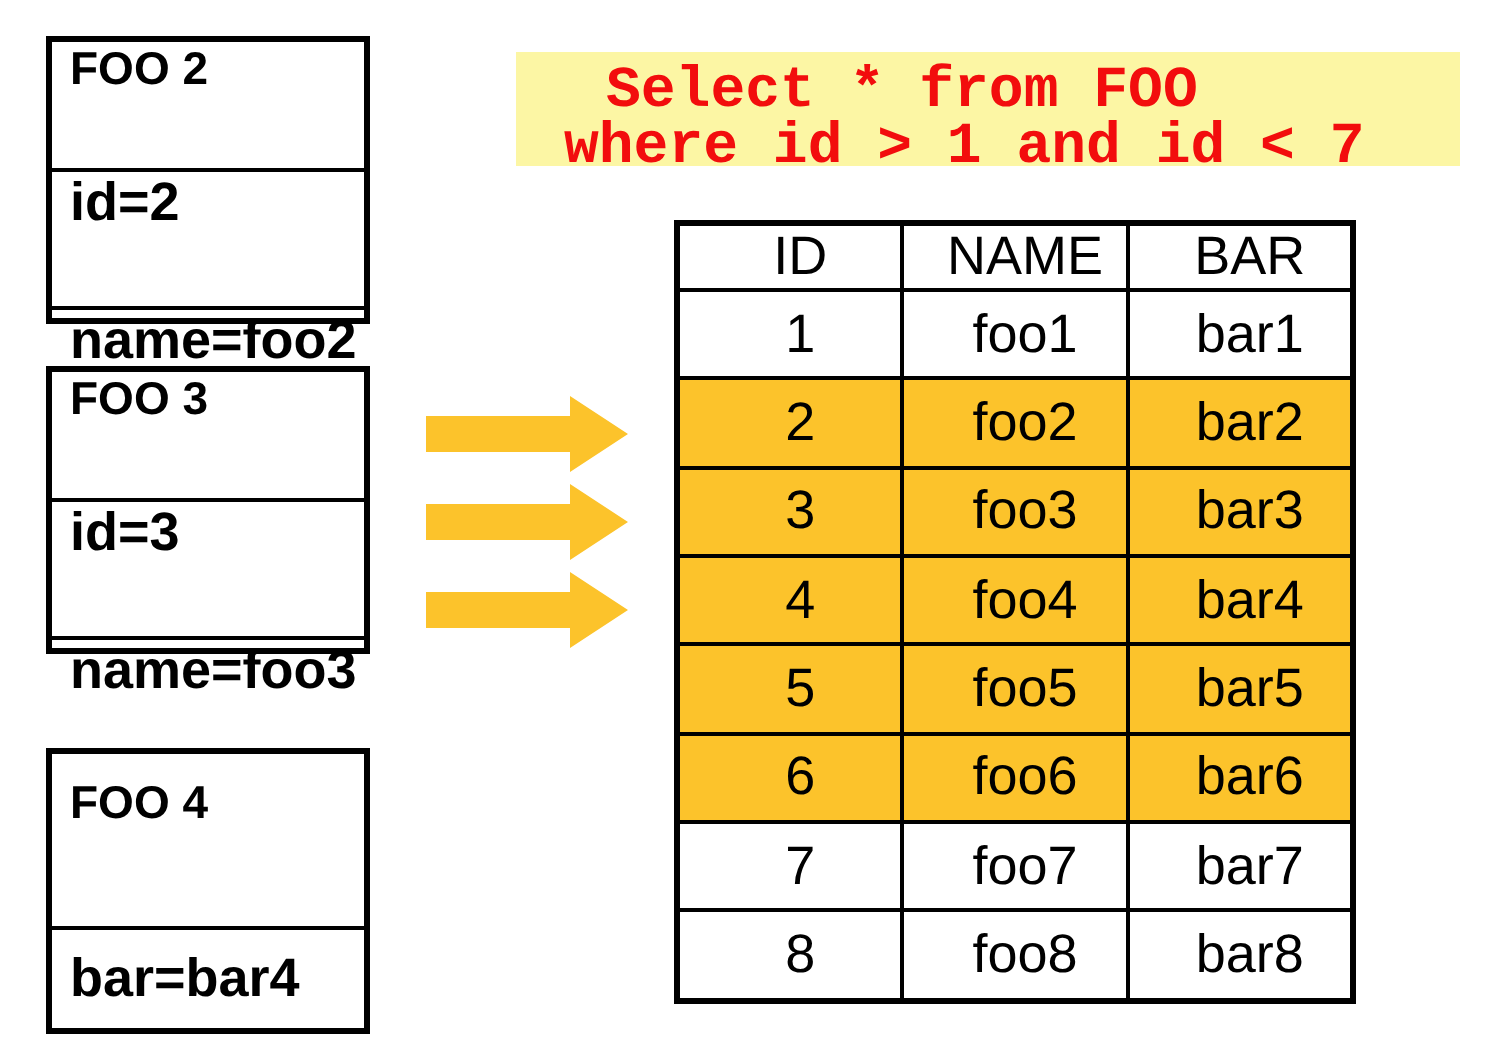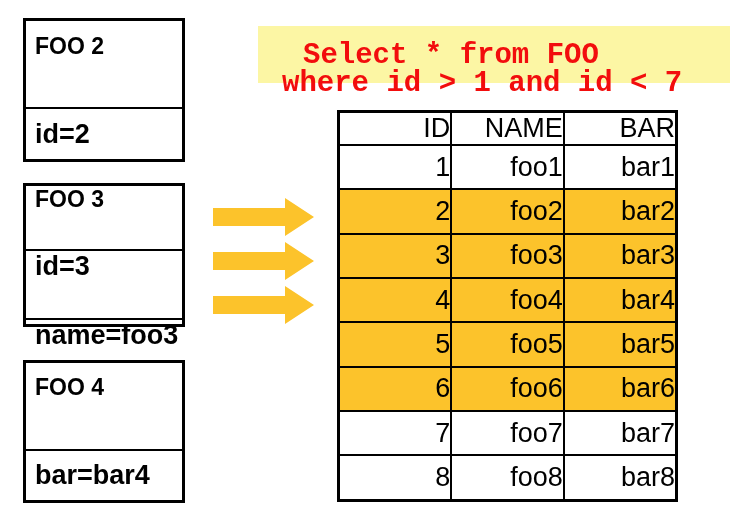--- a/index.html
+++ b/index.html
@@ -51,21 +51,21 @@
     left: 258px;
     top: 26px;
     width: 472px;
     height: 57px;
     background: var(--query-bg);
     font-family: "Liberation Mono", monospace;
     font-weight: bold;
     font-size: 29px;
     line-height: 28px;
     color: var(--query-text);
-    padding-top: 16px;
+    padding-top: 6px;
     white-space: nowrap;
   }
   .query-line1 { margin-left: 45px; }
   .query-line2 { margin-left: 24px; }
 
   
   .arrow {
     position: absolute;
     left: 213px;
     width: 103px;
@@ -87,45 +87,46 @@
     table-layout: fixed;
     background: #ffffff;
     border: 3px solid var(--border);
   }
   .result-table th,
   .result-table td {
     border: 2px solid var(--border);
     font-size: 27px;
     font-weight: normal;
     color: #000000;
-    text-align: right;
+    text-align: center;
     vertical-align: middle;
     padding: 0 0 0 10px;
     white-space: nowrap;
     overflow: hidden;
   }
   .result-table tr.hl td { background: var(--highlight); }
 </style>
 </head>
 <body>
 
 <div class="canvas">
 
   <div class="card" style="top:18px">
     <div class="card-row">FOO 2</div>
     <div class="card-row">id=2</div>
+    <div class="card-row">name=foo2</div>
   </div>
 
   <div class="card" style="top:183px">
     <div class="card-row">FOO 3</div>
     <div class="card-row">id=3</div>
     <div class="card-row">name=foo3</div>
   </div>
 
-  <div class="card" style="top:360px;height:143px">
+  <div class="card" style="top:374px;height:143px">
     <div class="card-row">FOO 4</div>
     <div class="card-row">bar=bar4</div>
   </div>
 
   <div class="query-box">
     <div class="query-line1">Select * from FOO</div>
     <div class="query-line2">where id &gt; 1 and id &lt; 7</div>
   </div>
 
   <svg class="arrow arrow-1" viewBox="0 0 103 40">

